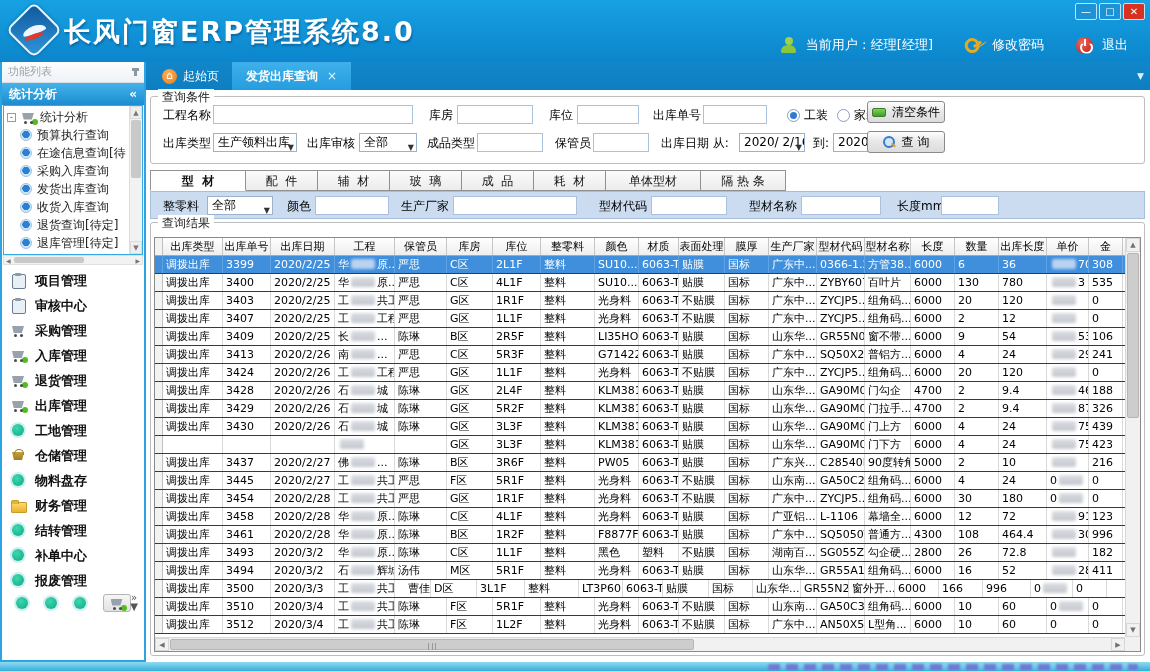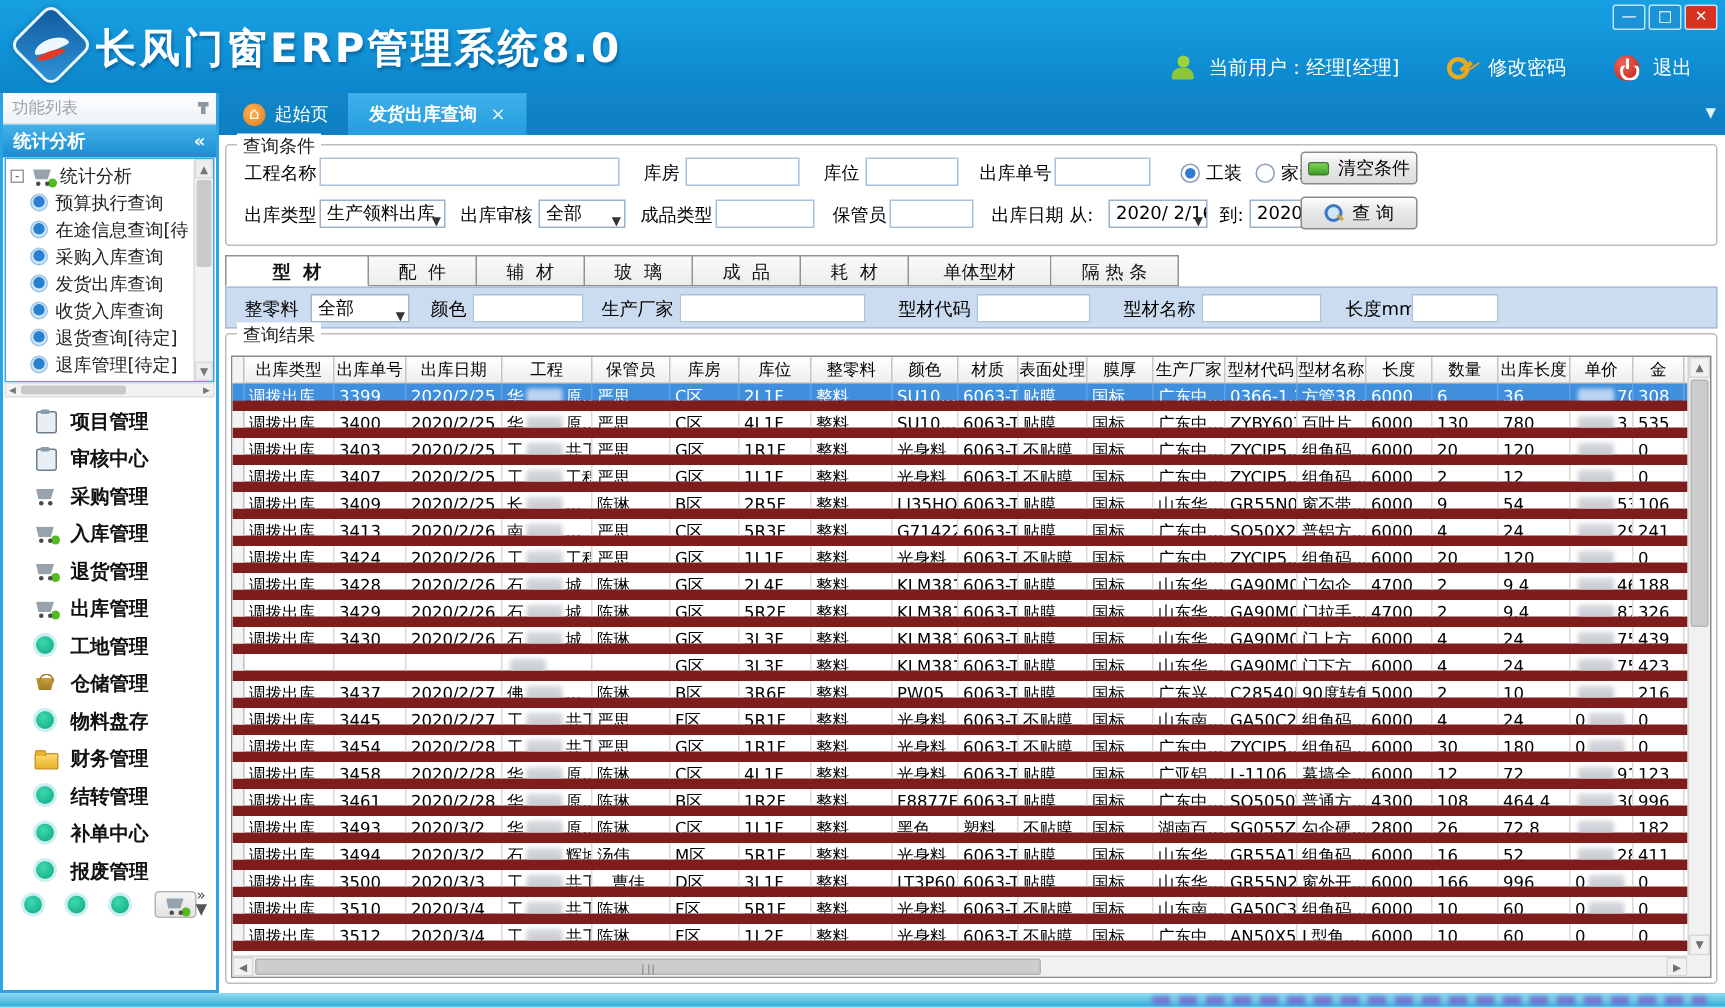--- a/index.html
+++ b/index.html
@@ -44,21 +44,21 @@
   .tree-root-ic{margin:0 4px 0 2px}
   .tree-vscroll{position:absolute;right:0;top:0;bottom:0;width:13px;background:#f2f2f2;border-left:1px solid #ddd}
   .tree-vscroll .arr{height:13px;font-size:7px;text-align:center;color:#777;line-height:13px;background:#eee;border:1px solid #dcdcdc}
   .tree-vscroll .thumb{position:absolute;left:1px;right:1px;top:14px;height:58px;background:#c9c9c9;border-radius:2px}
   .tree-vscroll .arr.dn{position:absolute;bottom:0;left:0;right:0}
   .tree-hscroll{height:10px;margin:0 1px;background:#f2f2f2;border:1px solid #e0e0e0;position:relative}
   .tree-hscroll .thumb{position:absolute;left:10px;top:1px;height:6px;width:70px;background:#c9c9c9;border-radius:2px}
   .tree-hscroll .la,.tree-hscroll .ra{position:absolute;top:0;font-size:6px;color:#777;line-height:9px}
   .tree-hscroll .la{left:2px}.tree-hscroll .ra{right:2px}
   .modules{padding-top:3px}
-  .mod-item{height:25px;display:flex;align-items:center;padding-left:21px;gap:9px;font-size:13px;font-weight:bold;color:#111;cursor:default}
+  .mod-item{height:25px;display:flex;align-items:center;padding-left:9px;gap:9px;font-size:13px;font-weight:bold;color:#111;cursor:default}
   .mod-footer{height:20px;display:flex;align-items:center;padding-left:14px;gap:17px;position:relative}
   .fdot{width:12px;height:12px;border-radius:50%;background:radial-gradient(circle at 40% 35%,#3fd8ae,#0ca883);box-shadow:0 0 0 2px #cdeef3}
   .fcart-btn{width:28px;height:18px;border:1px solid #b5b5b5;border-radius:3px;background:linear-gradient(#f6f6f6,#e2e2e2);display:flex;align-items:center;justify-content:center}
   .more{position:absolute;right:6px;top:0;color:#555;font-size:10px;line-height:9px;text-align:center}
 
   
   .mi{width:15px;height:15px;position:relative;flex:none;display:inline-block}
   .mi-clip::before{content:"";position:absolute;left:1px;top:1px;width:12px;height:13px;border:1px solid #6b7c8c;border-radius:2px;background:#e8eff5}
   .mi-clip::after{content:"";position:absolute;left:4px;top:0;width:6px;height:3px;background:#8a9aa8;border-radius:1px}
   .mi-cart::before{content:"";position:absolute;left:1px;top:3px;width:12px;height:7px;background:#98a2ac;clip-path:polygon(0 0,100% 0,82% 100%,14% 100%)}
@@ -108,21 +108,21 @@
   .mtab.active{background:#fff;border-bottom:1px solid #fff;font-weight:bold}
   .fbar{position:absolute;left:4px;top:101px;right:5px;height:28px;background:#ccdcf0;border:1px solid #a8bed8}
   .fbar .flabel{top:4px}
   .fbar .tinput,.fbar .tselect{top:4px}
 
   
   .tablewrap{position:absolute;left:3px;top:14px;right:3px;bottom:3px;border:1px solid #8a8a8a;overflow:hidden;background:#fff}
   .thead{display:flex;height:18px;background:linear-gradient(#ffffff,#eeeeee);border-bottom:1px solid #a8a8a8}
   .thc{flex:none;border-right:1px solid #c6c6c6;font-size:11px;line-height:17px;text-align:center;white-space:nowrap;overflow:hidden;color:#000}
   .gut{flex:none;width:8px;background:#f3f3f3;border-right:1px solid #c0c0c0}
-  .trow{display:flex;height:18px;border-bottom:7px solid #7f1d1d;background:#fff}
+  .trow{display:flex;height:18px;border-bottom:1px solid #7f1d1d;background:#fff}
   .tc{flex:none;border-right:1px solid #d9d9d9;font-size:11px;line-height:17px;padding-left:3px;white-space:nowrap;overflow:hidden}
   .trow.sel{background:#3f8fdd;color:#fff}
   .trow.sel .tc{border-right-color:#5fa3e4}
   .trow.sel .gut{background:#3f8fdd;border-right-color:#5fa3e4}
   .censor{display:inline-block;width:24px;height:10px;margin:0 2px;border-radius:2px;background:linear-gradient(#dadde2,#c3c7cd);filter:blur(1.5px);vertical-align:-1px}
   .trow.sel .censor{background:#b9d3f0}
   .vscroll{position:absolute;right:0;top:0;bottom:14px;width:15px;background:#f1f1f1;border-left:1px solid #d7d7d7}
   .vscroll .arr{height:14px;background:#f1f1f1;border:1px solid #d7d7d7;text-align:center;font-size:7px;color:#707070;line-height:13px}
   .vscroll .arr.dn{position:absolute;left:0;right:0;bottom:0}
   .vscroll .thumb{position:absolute;left:1px;right:1px;top:15px;height:165px;background:#cdcdcd;border:1px solid #b5b5b5;border-radius:2px}
@@ -813,21 +813,21 @@
               <span class="tc" style="width: 48px;">52</span>
               <span class="tc" style="width: 42px;"><span class="censor"></span>2812</span>
               <span class="tc" style="width: 34px;">411</span>
             </div>
             <div class="trow">
               <span class="gut"></span>
               <span class="tc" style="width: 60px;">调拨出库</span>
               <span class="tc" style="width: 48px;">3500</span>
               <span class="tc" style="width: 64px;">2020/3/3</span>
               <span class="tc" style="width: 60px;">工<span class="censor"></span>共工程</span>
-              <span class="tc" style="width: 52px; padding-left: 13px;">曹佳</span>
+              <span class="tc" style="width: 36px; padding-left: 13px;">曹佳</span>
               <span class="tc" style="width: 46px;">D区</span>
               <span class="tc" style="width: 48px;">3L1F</span>
               <span class="tc" style="width: 54px;">整料</span>
               <span class="tc" style="width: 44px;">LT3P60</span>
               <span class="tc" style="width: 40px;">6063-T5</span>
               <span class="tc" style="width: 46px;">贴膜</span>
               <span class="tc" style="width: 44px;">国标</span>
               <span class="tc" style="width: 48px;">山东华...</span>
               <span class="tc" style="width: 48px;">GR55N26</span>
               <span class="tc" style="width: 46px;">窗外开...</span>

